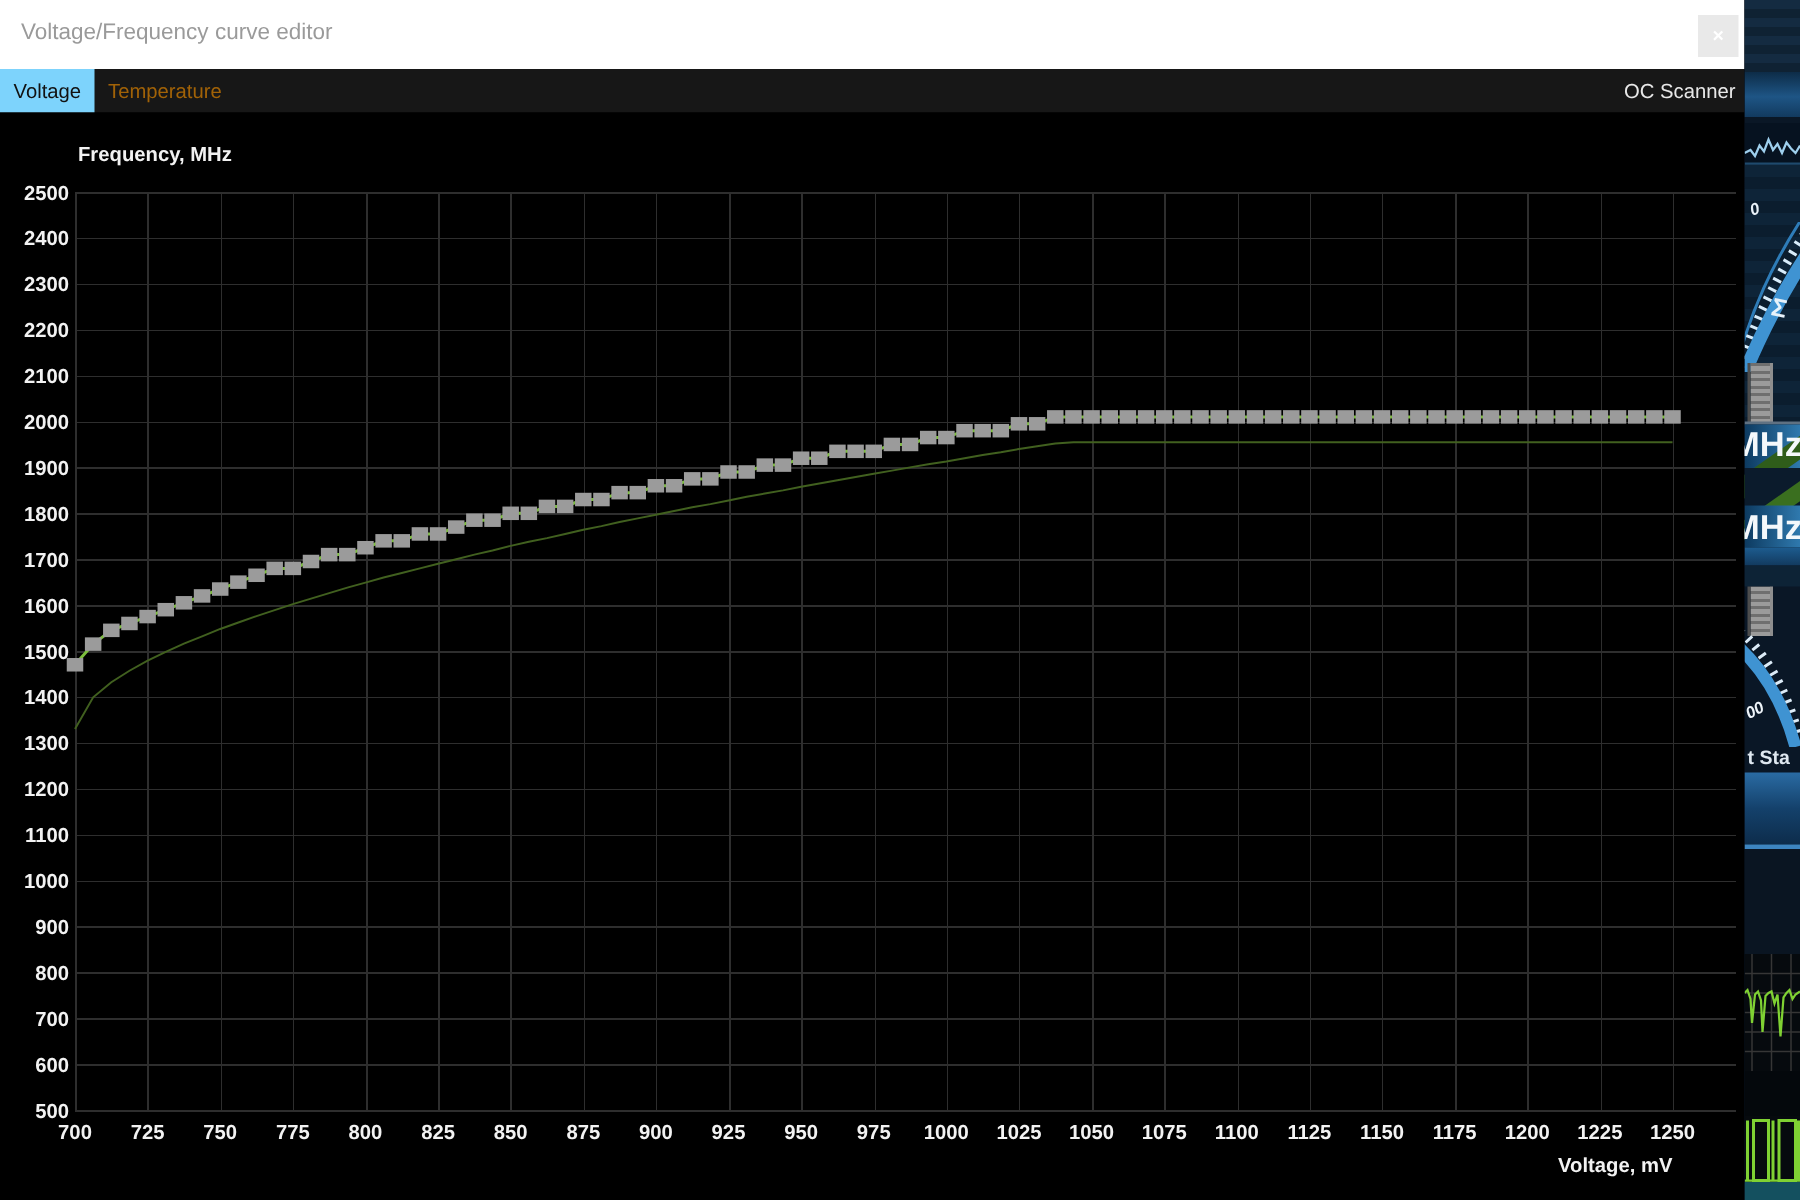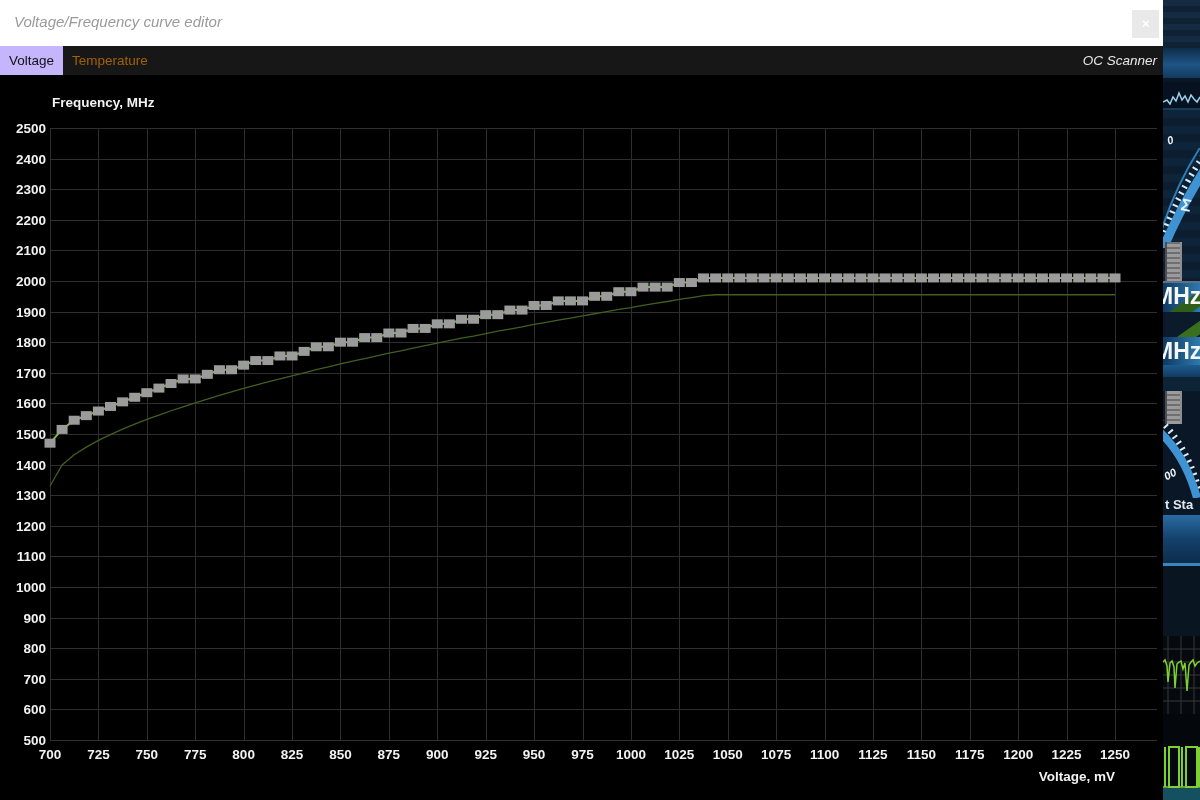--- a/index.html
+++ b/index.html
@@ -2,29 +2,29 @@
 <html><head>
 <meta charset="utf-8">
 <style>
   html,body{margin:0;padding:0;background:#000;}
   body{width:1200px;height:800px;position:relative;overflow:hidden;
        font-family:"Liberation Sans",sans-serif;}
 
   
   #vf-window{position:absolute;left:0;top:0;width:1163px;height:800px;background:#000;}
 
-  #titlebar{position:absolute;left:0;top:0;width:1163px;height:46px;background:#ffffff;font-style:italic;}
+  #titlebar{position:absolute;left:0;top:0;width:1163px;height:46px;background:#ffffff;}
   #window-title{position:absolute;left:14px;top:13px;font-size:15px;color:#9a9a9a;}
   #close-button{position:absolute;right:4px;top:10px;width:27px;height:28px;background:#e9e9e9;
                 text-align:center;line-height:28px;font-size:13px;font-weight:bold;color:#ffffff;cursor:pointer;}
 
   #tabbar{position:absolute;left:0;top:46px;width:1163px;height:29px;background:#171717;}
   .tab{display:inline-block;height:29px;line-height:29px;padding:0 9px;font-size:13.5px;color:#a16207;}
-  .tab.active{background:#c4b5fd;color:#111111;}
-  #tab-right{position:absolute;right:6px;top:0;height:29px;line-height:29px;font-size:13.5px;color:#e8e8e8;font-style:italic;}
+  .tab.active{background:#7dd3fc;color:#111111;}
+  #tab-right{position:absolute;right:6px;top:0;height:29px;line-height:29px;font-size:13.5px;color:#e8e8e8;}
 
   #plot-wrap{position:absolute;left:0;top:75px;width:1163px;height:725px;background:#000;}
   svg text{font-family:"Liberation Sans",sans-serif;}
   .tick-label{font-size:13.5px;font-weight:bold;fill:#f2f2f2;}
   .axis-title{font-size:13.5px;font-weight:bold;fill:#f2f2f2;}
 
   
   #side-strip{position:absolute;left:1163px;top:0;width:37px;height:800px;background:#0a1726;overflow:hidden;}
   #side-strip>div{position:absolute;}
   .s-top{left:0;top:0;width:37px;height:48px;

